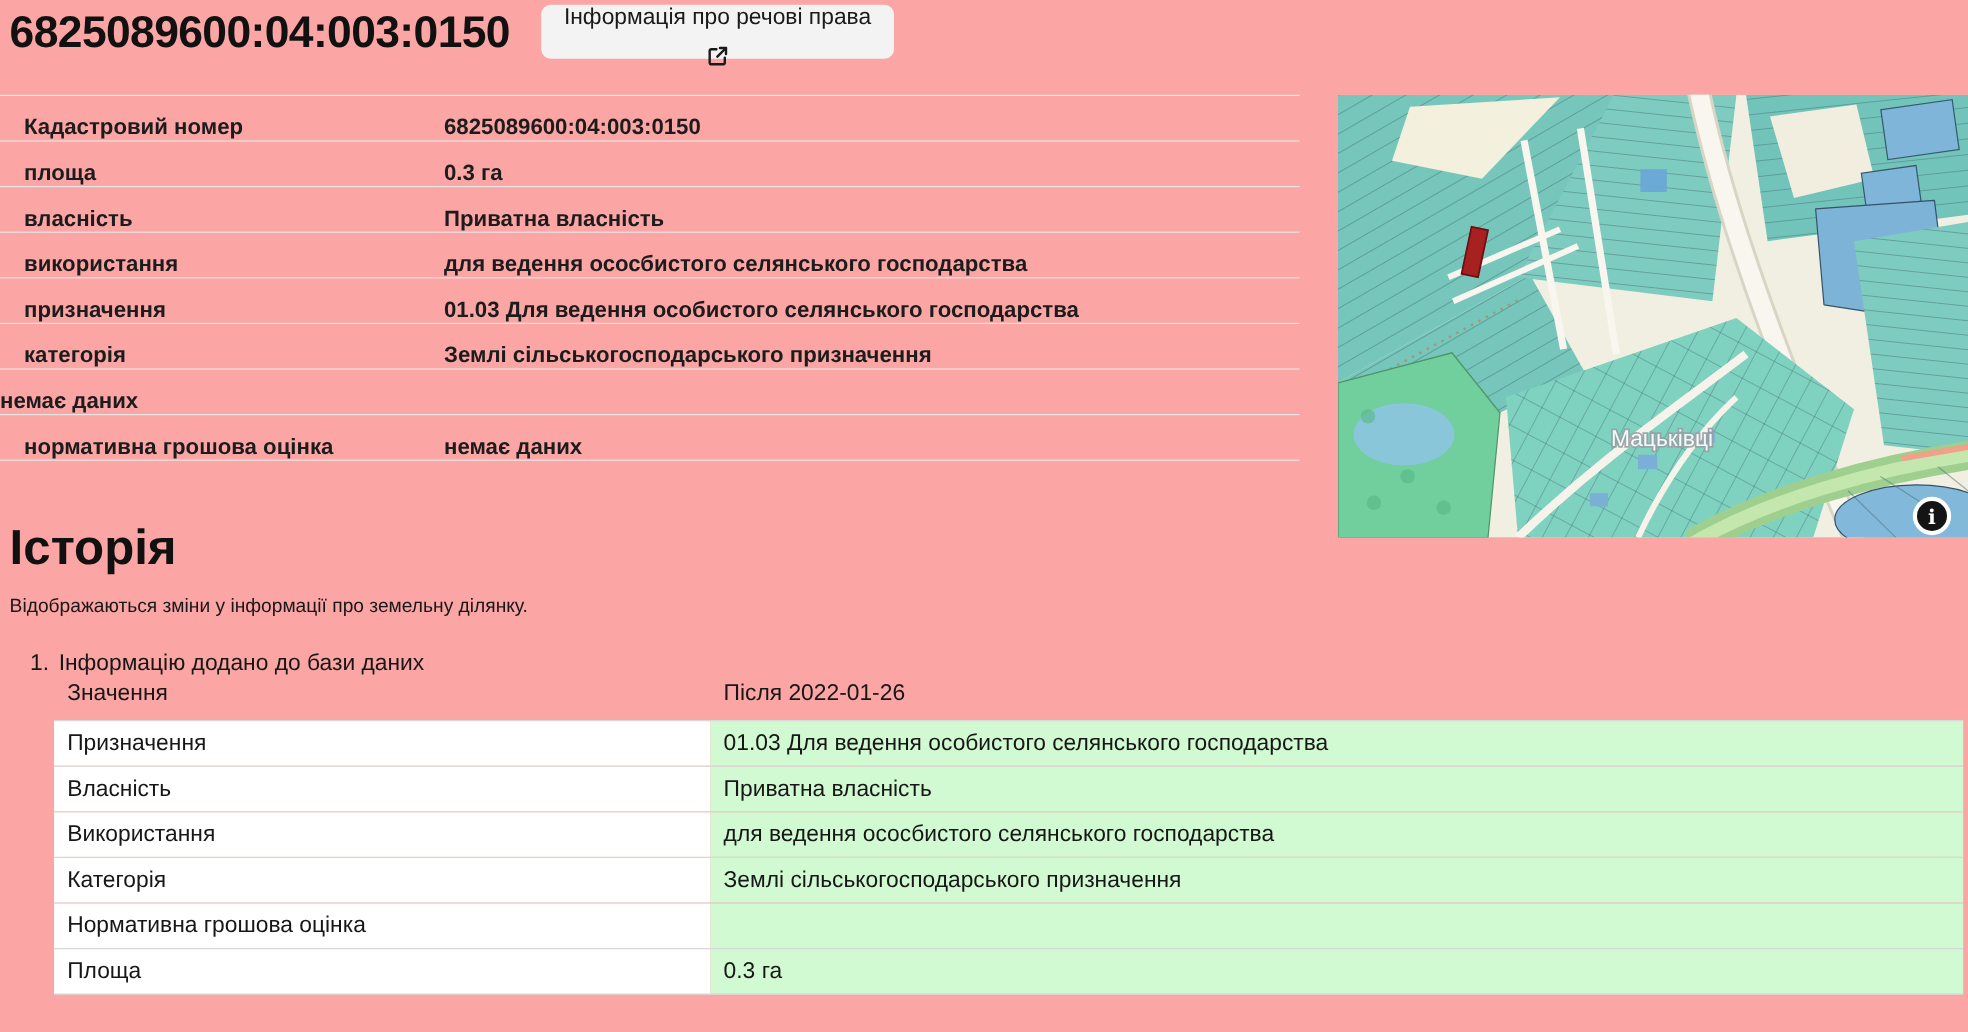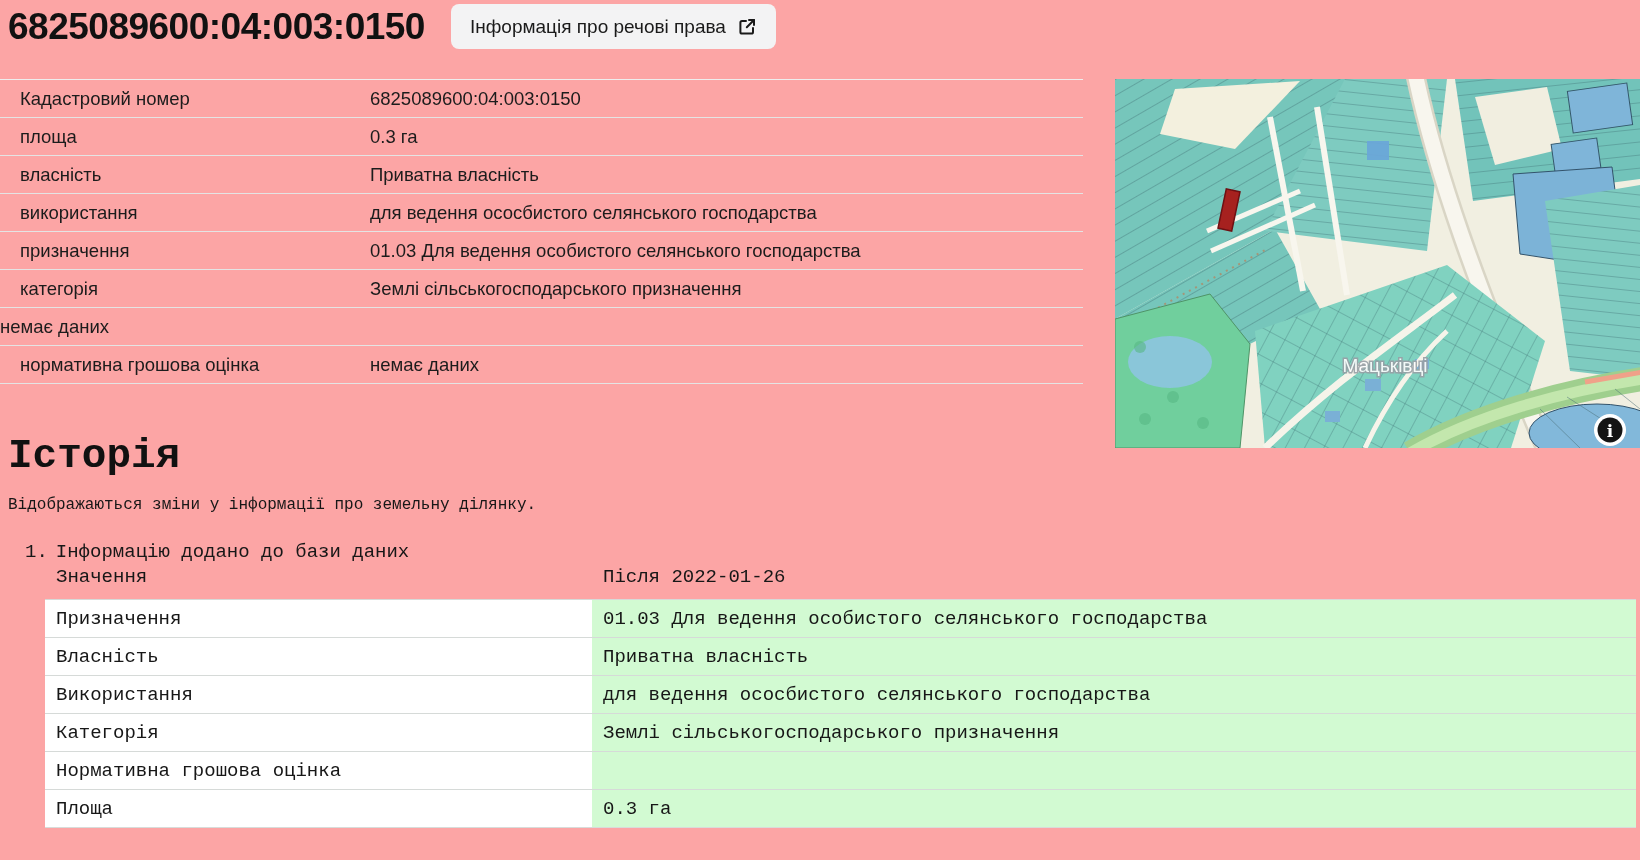--- a/index.html
+++ b/index.html
@@ -4,36 +4,36 @@
 <style>
   html,body{margin:0;padding:0;background:#fff;}
   body{font-family:"Liberation Sans",sans-serif;color:#171717;}
   .page{position:relative;width:1640px;height:860px;background:#fca5a5;overflow:hidden;}
 
   
   .title-row{position:absolute;top:4px;left:8px;display:flex;align-items:center;gap:26px;}
   .page-title{margin:0;font-size:37px;font-weight:700;letter-spacing:-0.5px;color:#111;}
   .rights-button{display:inline-flex;align-items:center;gap:11px;background:#f3f3f4;border:none;
     border-radius:8px;height:45px;padding:0 19px;font-size:19px;color:#1a1a1a;cursor:pointer;
-    font-family:"Liberation Sans",sans-serif;}
+    font-family:"Liberation Sans",sans-serif;flex-direction:column;}
   .ext-icon{display:inline-flex;}
 
   
   .info-table{position:absolute;top:79px;left:0;width:1083px;}
-  .info-row{display:flex;align-items:center;height:37px;border-bottom:1px solid #e4e4e4;font-size:18.5px;}
+  .info-row{display:flex;align-items:flex-end;height:37px;border-bottom:1px solid #e4e4e4;font-size:18.5px;font-weight:bold;}
   .info-row:first-child{border-top:1px solid #eee;}
   .info-label{width:370px;padding-left:20px;box-sizing:border-box;color:#1c1c1c;}
   .info-value{flex:1;color:#1c1c1c;}
 
   
   .map-panel{position:absolute;left:1115px;top:79px;width:601px;height:369px;}
   .map-panel svg{display:block;}
 
   
-  .history{position:absolute;left:0;top:433px;width:1325px;font-family:Liberation Mono, monospace;}
+  .history{position:absolute;left:0;top:433px;width:1325px;}
   .history-title{margin:0 0 0 8px;font-size:41px;font-weight:600;color:#111;}
   .history-desc{margin:17px 0 0 8px;font-size:16px;}
   .entry{margin:27px 0 0 25px;font-size:19px;}
   .entry-head{display:flex;gap:8px;align-items:baseline;}
   .history-table{margin-left:20px;margin-top:3px;width:1591px;border-bottom:1px solid #d8dcda;}
   .h-header{display:flex;height:33px;align-items:flex-start;font-size:19px;}
   .h-header .h-label{background:none;}
   .h-label{width:547px;padding-left:11px;box-sizing:border-box;display:flex;align-items:center;background:#fff;}
   .h-row{display:flex;min-height:37px;border-top:1px solid #d6dad8;font-size:19px;}
   .h-value{flex:1;background:#d2fad2;display:flex;align-items:center;padding-left:11px;}

